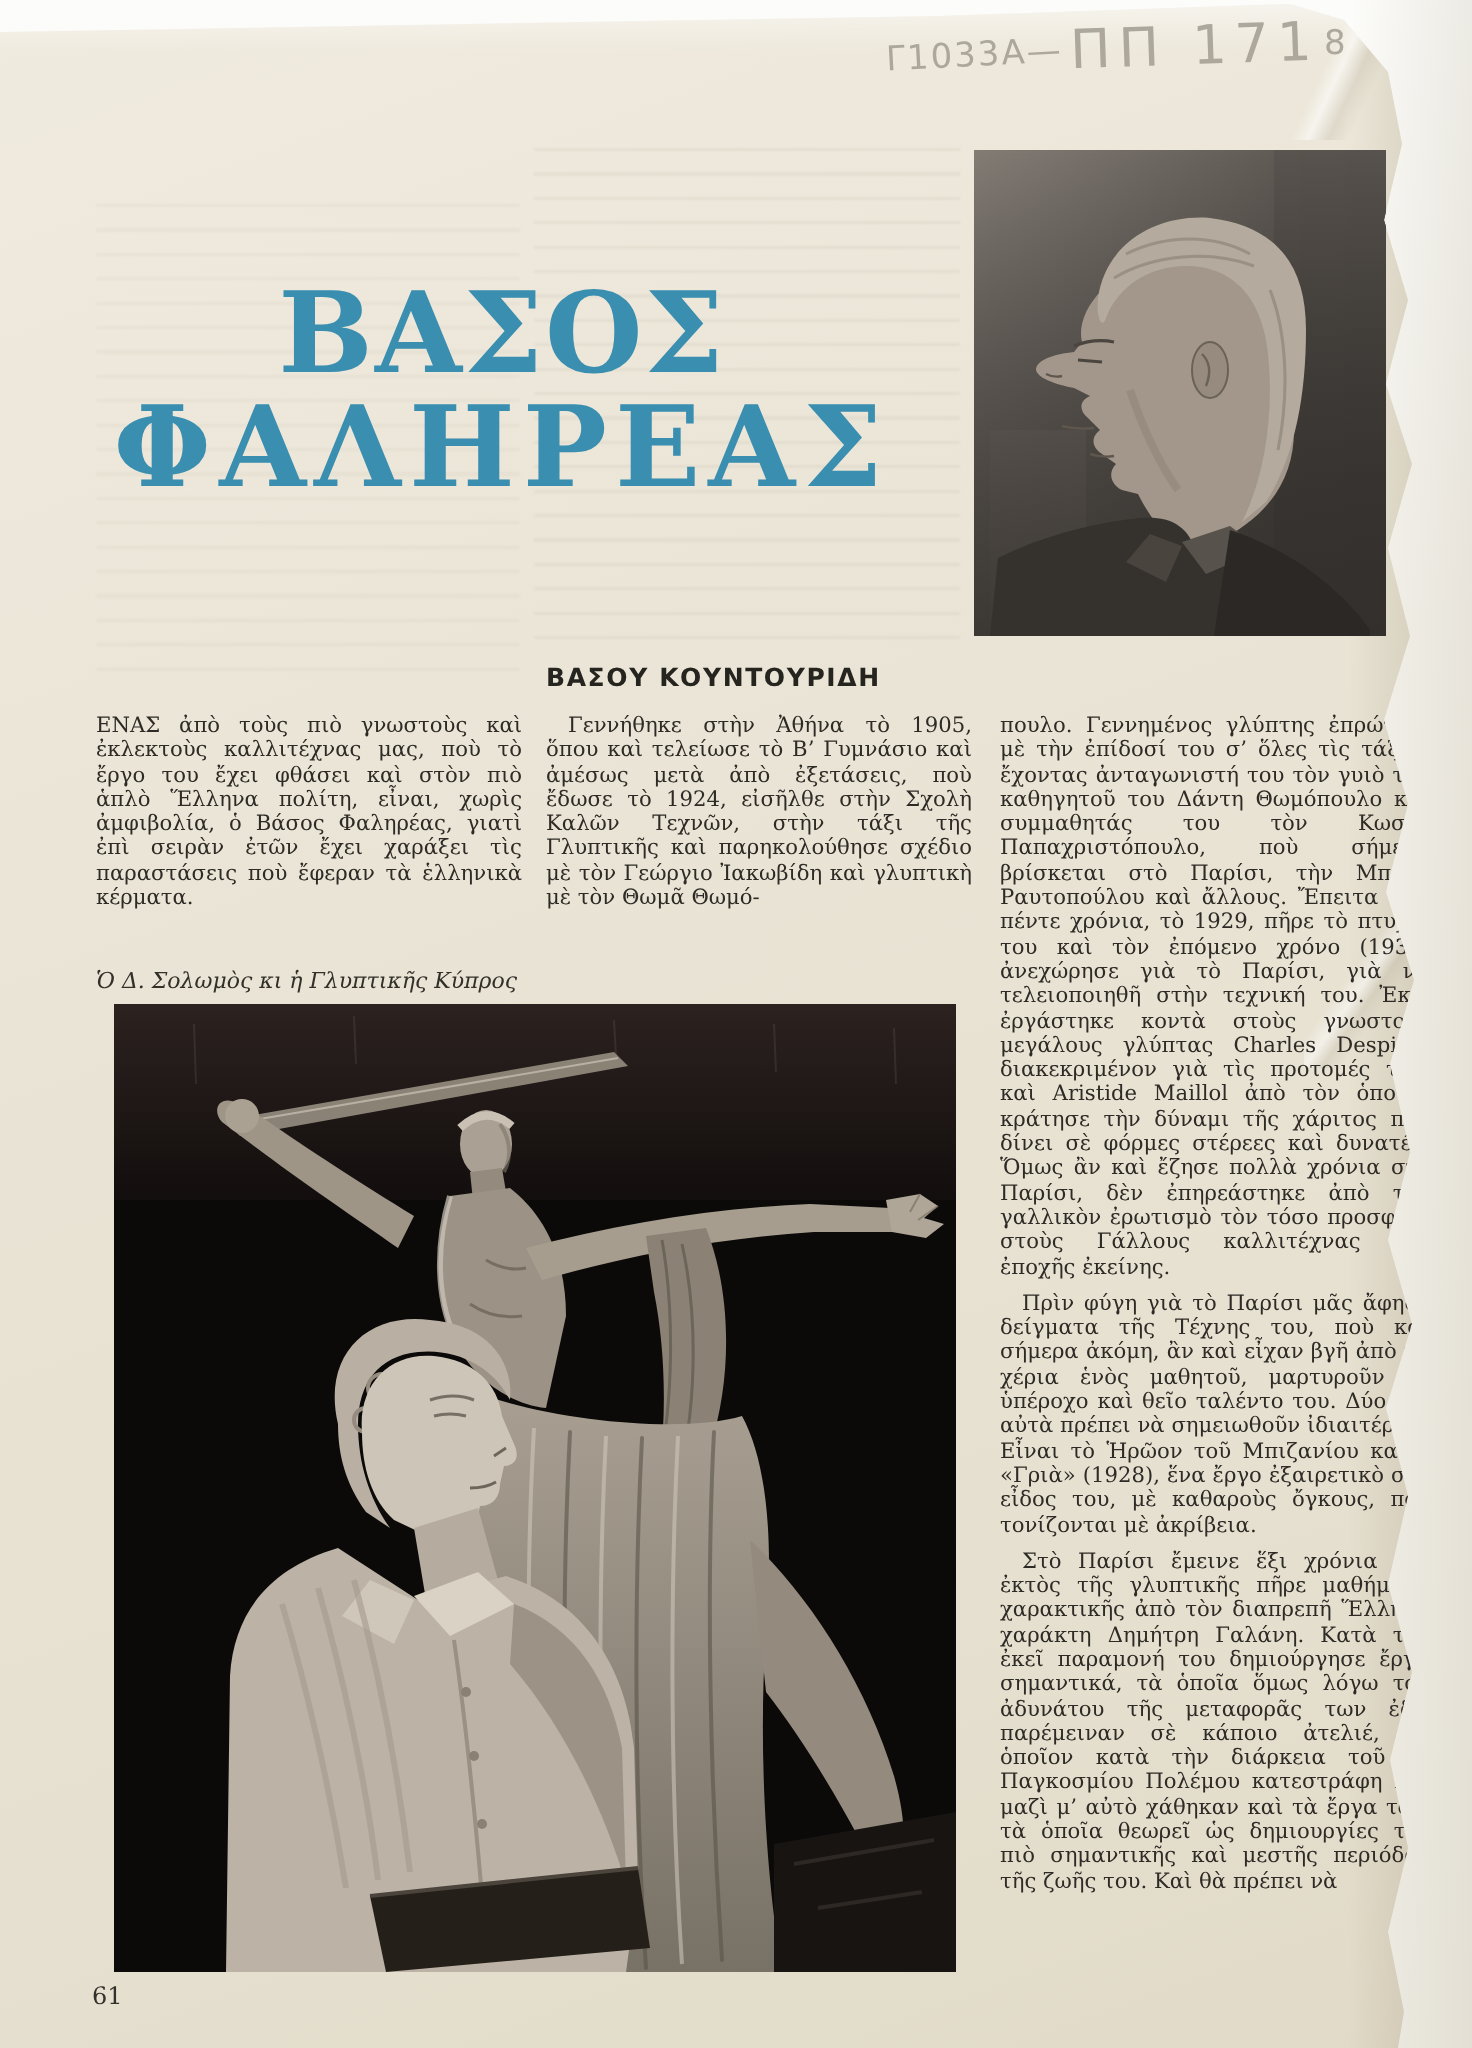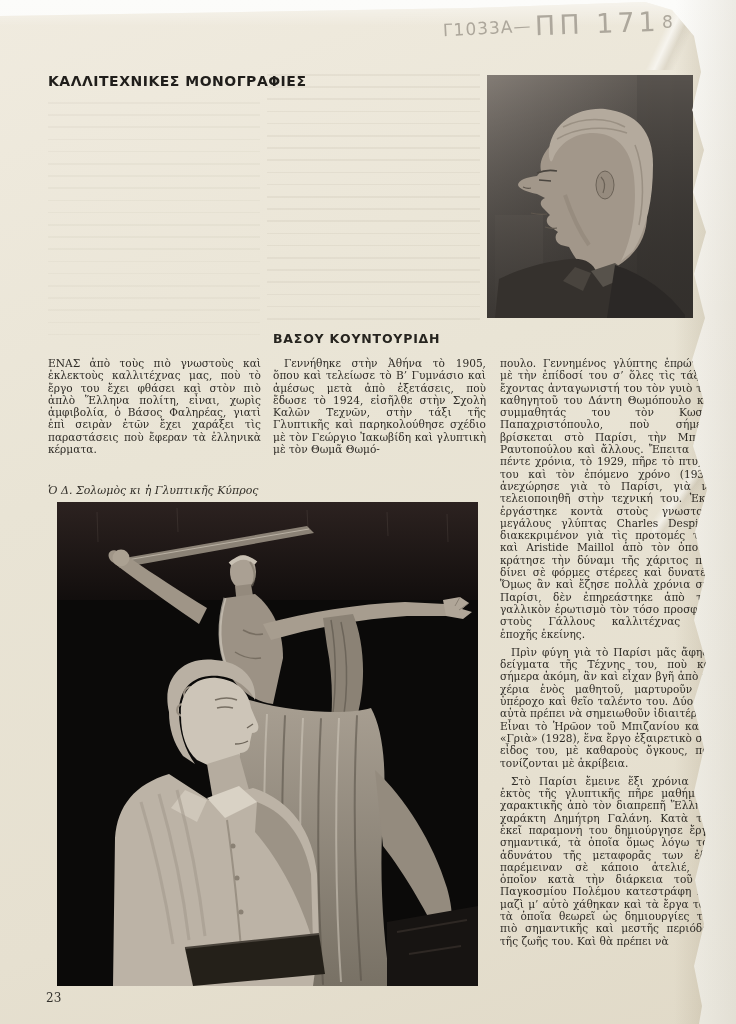--- a/index.html
+++ b/index.html
@@ -51,22 +51,25 @@
     <div class="fold"></div>
     <div class="crease"></div>
 
     <div class="ghost a"></div>
     <div class="ghost b"></div>
 
     <div class="hand left">Γ1033Α—</div>
     <div class="hand mid">ΠΠ 171</div>
     <div class="hand right">8</div>
 
-    <div class="kicker">ΚΑΛΛΙΤΕΧΝΙΚΕΣ ΜΟΝΟΓΡΑΦΙΕΣ</div>
 
+    <div class="title">
+      <div class="t1">ΒΑΣΟΣ</div>
+      <div class="t2">ΦΑΛΗΡΕΑΣ</div>
+    </div>
 
     <div class="byline">ΒΑΣΟΥ ΚΟΥΝΤΟΥΡΙΔΗ</div>
 
     <div class="photo portrait">
       <svg width="206" height="243" viewBox="0 0 206 243" xmlns="http://www.w3.org/2000/svg">
         <defs>
           <linearGradient id="pbg" x1="0" y1="0" x2="1" y2="0">
             <stop offset="0" stop-color="#837c75"></stop>
               <stop offset="1" stop-color="#544f4a"></stop>
           </linearGradient>
@@ -174,15 +177,15 @@
           <circle cx="180" cy="376" r="2.5" fill="#8a8174"></circle>
         <circle cx="184" cy="410" r="2.5" fill="#8a8174"></circle>
           <circle cx="187" cy="444" r="2.5" fill="#8a8174"></circle>
         <path d="M84,300 C96,340 108,392 116,442 M102,292 C114,334 126,388 132,438 M120,288 C132,332 142,384 148,434" stroke="#a39a8d" stroke-width="3" fill="none" opacity=".6"></path>
         <path d="M200,300 C232,312 248,340 254,372 L256,440 C244,400 224,360 198,330 Z" fill="#8f8679" opacity=".7"></path>
         <path d="M128,446 L262,432 L268,472 L136,484 Z" fill="#242019"></path>
         <path d="M128,446 L262,432" stroke="#4a443c" stroke-width="2"></path>
       </svg>
     </div>
 
-    <div class="pagenum">23</div>
+    <div class="pagenum">61</div>
   </div>
 </div>
 
 </body></html>

